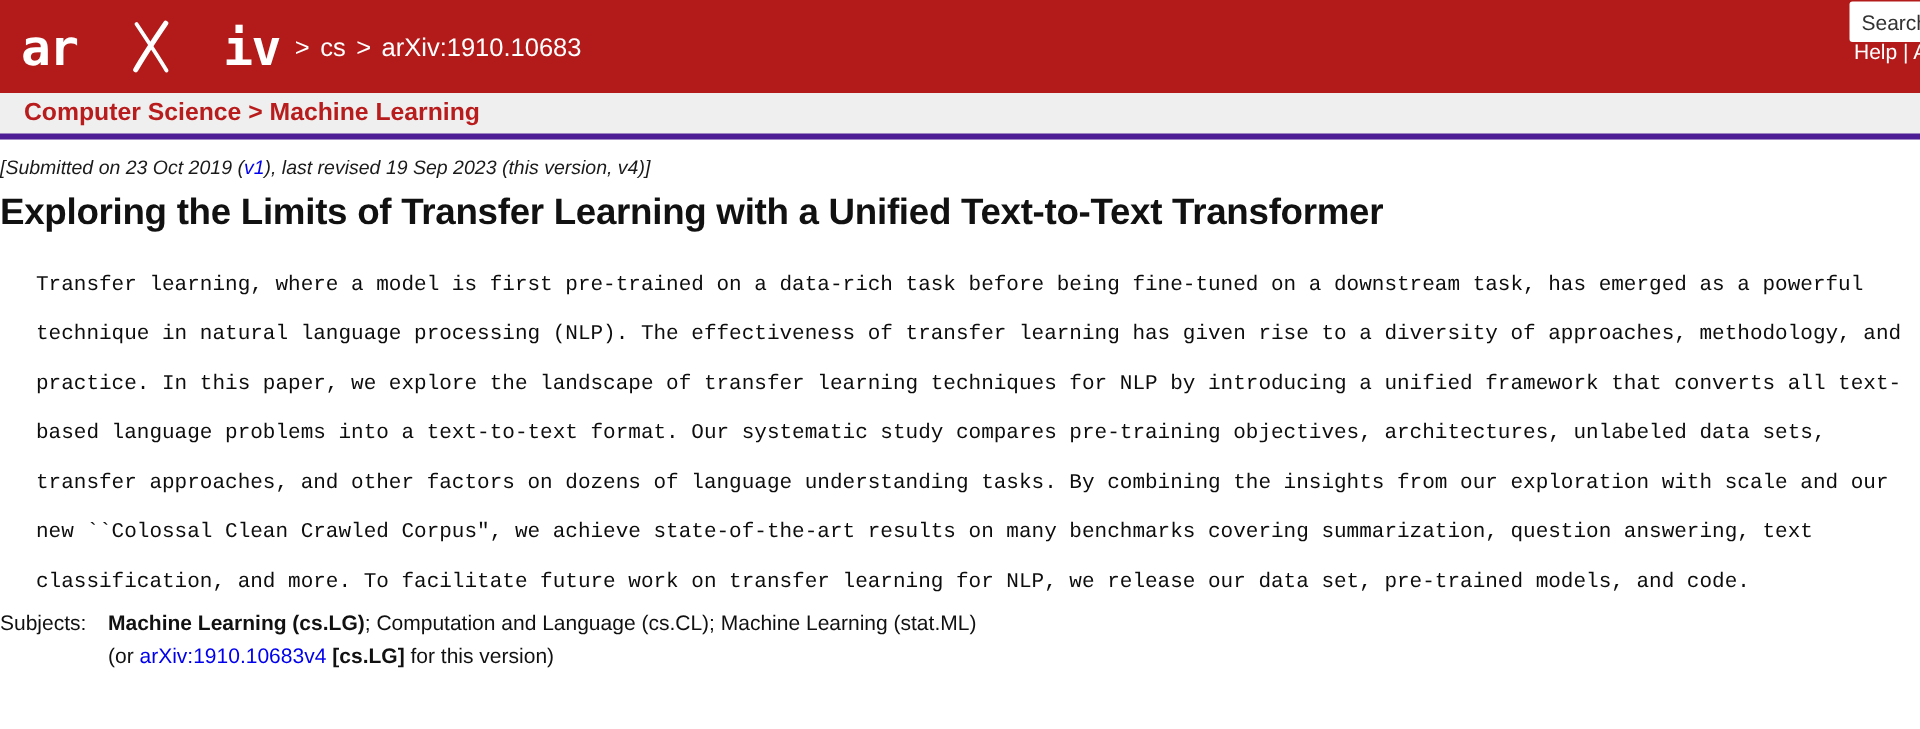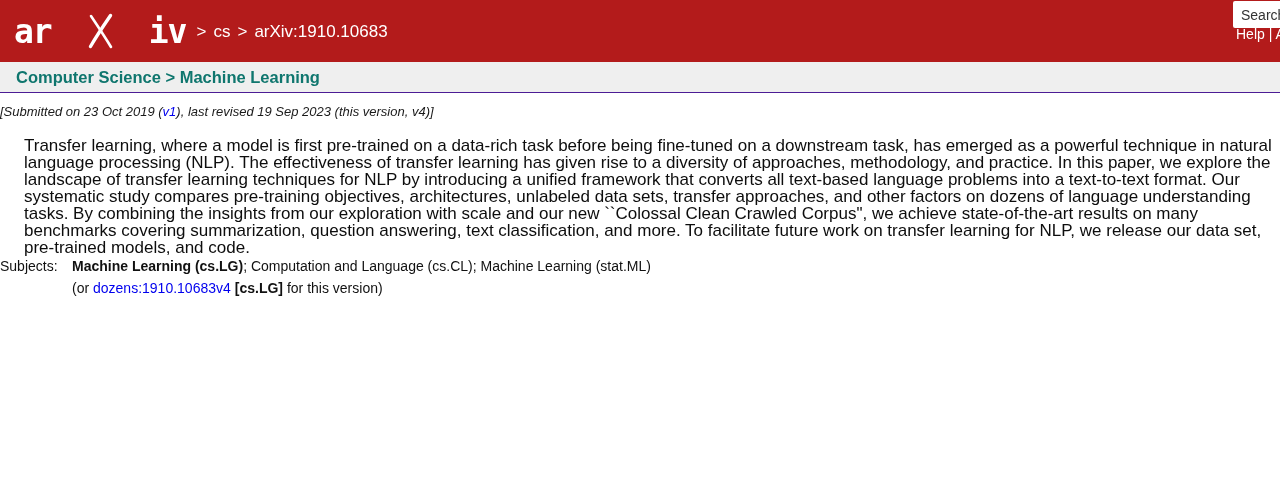--- a/index.html
+++ b/index.html
@@ -68,27 +68,27 @@
     font-size: 14px;
     color: #fff;
     white-space: nowrap;
     text-decoration: none;
   }
 
   
   .subheader {
     height: 31px;
     background: #efefef;
-    border-bottom: 1px solid #4c1d95;
+    border-bottom: 4px solid #4c1d95;
     display: flex;
     align-items: center;
     padding-left: 16px;
     font-size: 16.5px;
     font-weight: bold;
-    color: #0f766e;
+    color: #b91c1c;
   }
 
   
   .content { padding: 0 0; }
 
   .dateline {
     margin-top: 11px;
     font-size: 13px;
     font-style: italic;
     color: #1a1a1a;
@@ -106,23 +106,24 @@
   .authors {
     margin-top: 15px;
     font-size: 16.5px;
   }
   .authors a { color: #0000ee; text-decoration: none; }
   .authors a.visited { color: #6a2f9e; }
   .authors a:not(:last-child)::after { content: ", "; color: #111; }
 
   .abstract {
     margin: 18px 6px 0 24px;
-    font-size: 17px;
-    line-height: 17px;
+    font-size: 14px;
+    line-height: 33px;
     color: #0d0d0d;
+    font-family: Liberation Mono, monospace;
   }
 
   
   .meta {
     font-size: 14px;
     line-height: 21.5px;
   }
   .meta-row { display: flex; }
   .meta-label { width: 72px; flex-shrink: 0; color: #111; }
   .meta-value { color: #111; }
@@ -174,37 +175,38 @@
 <div class="subheader">
   <span>Computer Science &gt; Machine Learning</span>
 </div>
 
 <main class="content">
 
   <div class="dateline">
     <span>[Submitted on 23 Oct 2019 (</span><a href="#">v1</a><span>), last revised 19 Sep 2023 (this version, v4)]</span>
   </div>
 
+  <h1 class="paper-title">Exploring the Limits of Transfer Learning with a Unified Text-to-Text Transformer</h1>
 
 
   <blockquote class="abstract">Transfer learning, where a model is first pre-trained on a data-rich task before being fine-tuned on a downstream task, has emerged as a powerful technique in natural language processing (NLP). The effectiveness of transfer learning has given rise to a diversity of approaches, methodology, and practice. In this paper, we explore the landscape of transfer learning techniques for NLP by introducing a unified framework that converts all text-based language problems into a text-to-text format. Our systematic study compares pre-training objectives, architectures, unlabeled data sets, transfer approaches, and other factors on dozens of language understanding tasks. By combining the insights from our exploration with scale and our new ``Colossal Clean Crawled Corpus", we achieve state-of-the-art results on many benchmarks covering summarization, question answering, text classification, and more. To facilitate future work on transfer learning for NLP, we release our data set, pre-trained models, and code.</blockquote>
 
   <div class="meta">
     <div class="meta-row">
       <div class="meta-label">Subjects:</div>
       <div class="meta-value">
         <b>Machine Learning (cs.LG)</b><span>; Computation and Language (cs.CL); Machine Learning (stat.ML)</span>
       </div>
     </div>
 
 
     <div class="meta-row">
       <div class="meta-label"></div>
       <div class="meta-value">
-        <span>(or </span><a href="#" class="link-blue">dozens:1910.10683v4</a><span class="badge">[cs.LG]</span><span> for this version)</span>
+        <span>(or </span><a href="#" class="link-blue">arXiv:1910.10683v4</a><span class="badge">[cs.LG]</span><span> for this version)</span>
       </div>
     </div>
 
     <div class="meta-row">
       <div class="meta-label"></div>
     </div>
   </div>
 
 </main>
 

